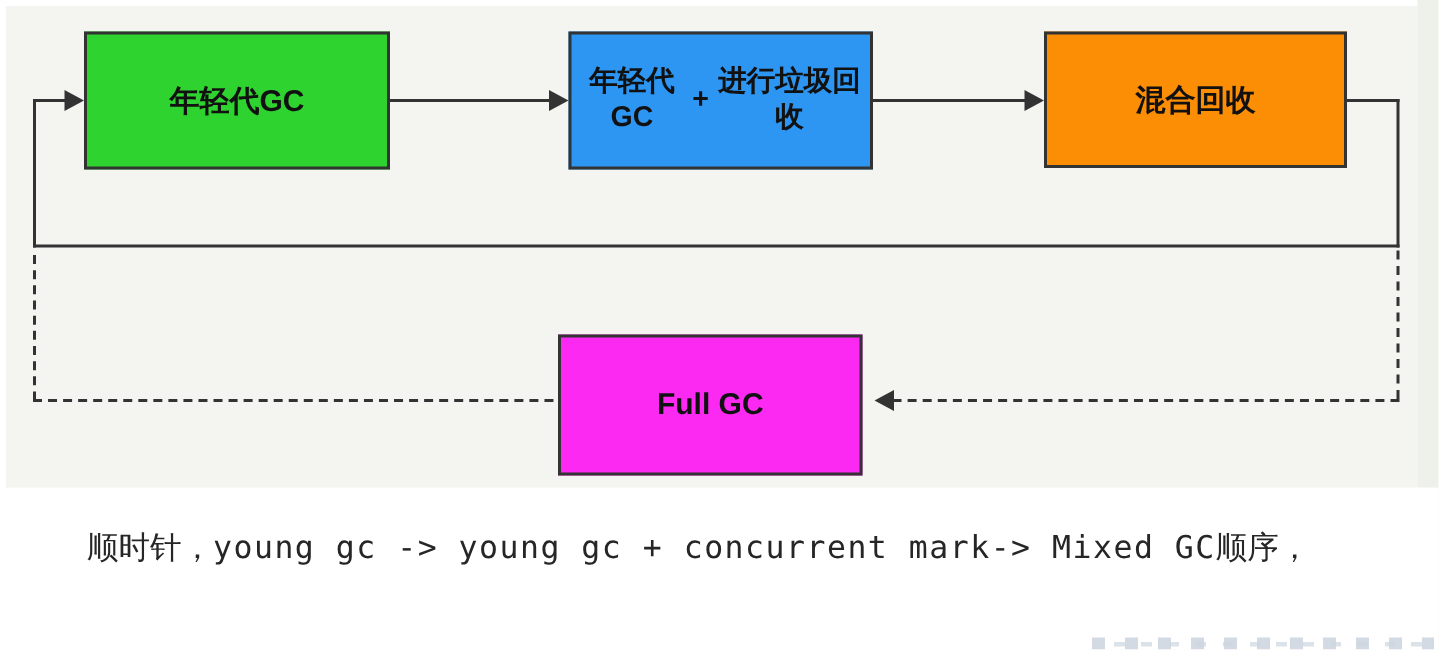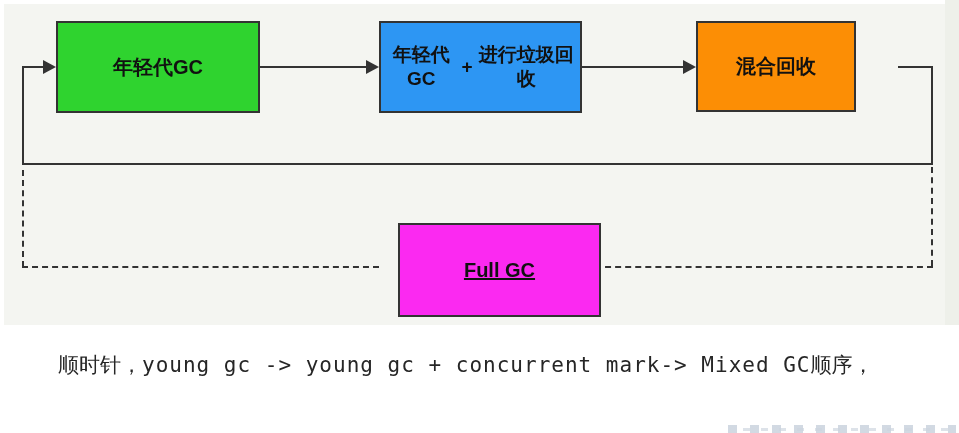--- a/index.html
+++ b/index.html
@@ -10,22 +10,22 @@
          background:#f4f5f1;}
   .panel-edge{position:absolute;left:945px;top:0;width:14px;height:325px;
          background:#eef0ea;}
   
   .node{position:absolute;border:2px solid #333333;box-sizing:border-box;
         display:flex;flex-direction:row;align-items:center;justify-content:center;
         font-weight:bold;color:#111111;text-align:center;}
   .node-young{left:56px;top:21px;width:204px;height:92px;background:#2fd32f;font-size:20px;}
   .node-mark{left:379px;top:21px;width:203px;height:92px;background:#2d96f3;
              font-size:19px;line-height:24px;}
-  .node-mixed{left:696px;top:21px;width:160px;height:91px;background:#fc8e05;font-size:20px;text-align:center;}
-  .node-full{left:398px;top:223px;width:203px;height:94px;background:#fb29f1;font-size:20px;text-decoration:underline;}
+  .node-mixed{left:696px;top:21px;width:202px;height:91px;background:#fc8e05;font-size:20px;text-align:center;}
+  .node-full{left:372px;top:223px;width:203px;height:94px;background:#fb29f1;font-size:20px;}
   
   .hline{position:absolute;height:2px;background:#333333;}
   .vline{position:absolute;width:2px;background:#333333;}
   
   .hdash{position:absolute;height:0;border-top:2px dashed #333333;}
   .vdash{position:absolute;width:0;border-left:2px dashed #333333;}
   
   .arr-r{position:absolute;width:0;height:0;
          border-top:7px solid transparent;border-bottom:7px solid transparent;
          border-left:13px solid #333333;}

